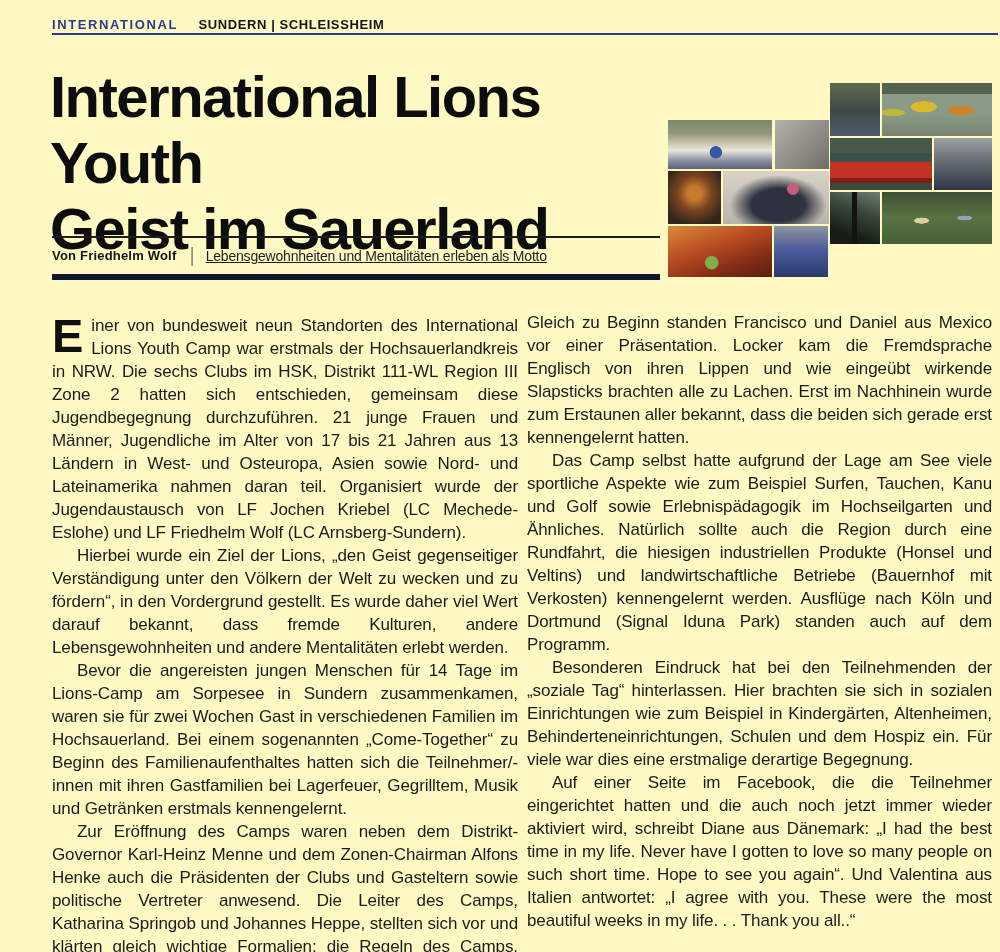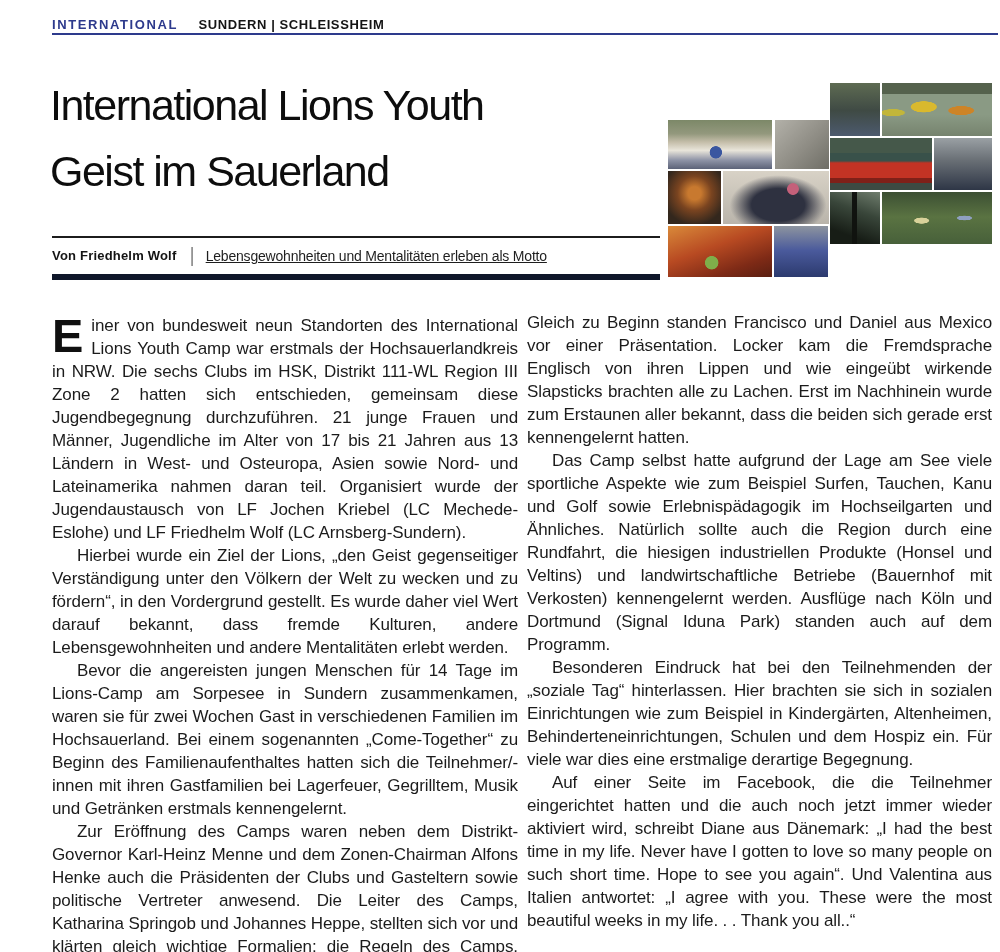--- a/index.html
+++ b/index.html
@@ -1,37 +1,37 @@
 <!DOCTYPE html>
 <html lang="de"><head>
 <meta charset="utf-8">
 <style>
   html,body{margin:0;padding:0;background:#e9e9e9;}
   .page{
     position:relative;
     width:1000px;height:952px;
-    background:#ffffff;
+    background:#fef9c3;
     font-family:"Liberation Sans","DejaVu Sans",sans-serif;
     color:#1b1b1b;
     overflow:hidden;
     margin:0 auto;
   }
   
   .kicker{position:absolute;left:52px;top:15px;white-space:nowrap;}
   .kicker .section{
     color:#2d3a8c;font-size:13px;font-weight:bold;letter-spacing:1.6px;
   }
   .kicker .locations{
     color:#141414;font-size:13px;font-weight:bold;letter-spacing:.6px;margin-left:16px;
   }
   .kicker-rule{position:absolute;left:52px;top:33px;width:946px;height:2px;background:#2d3a8c;}
   
   .title{
-    position:absolute;left:50px;top:72px;width:640px;
-    font-size:43px;line-height:66px;font-weight:normal;letter-spacing:-1.5px;
+    position:absolute;left:50px;top:64px;width:640px;
+    font-size:58px;line-height:66px;font-weight:bold;letter-spacing:-1.5px;
     color:#0d0d0d;margin:0;
   }
   
   .byline{
     position:absolute;left:52px;top:236px;width:608px;
     border-top:2px solid #1c1c1c;border-bottom:6px solid #0f172a;
     padding:6px 0 7px 0;
     display:flex;align-items:center;
   }
   .byline .author{font-size:13px;font-weight:bold;color:#141414;letter-spacing:.2px;}

